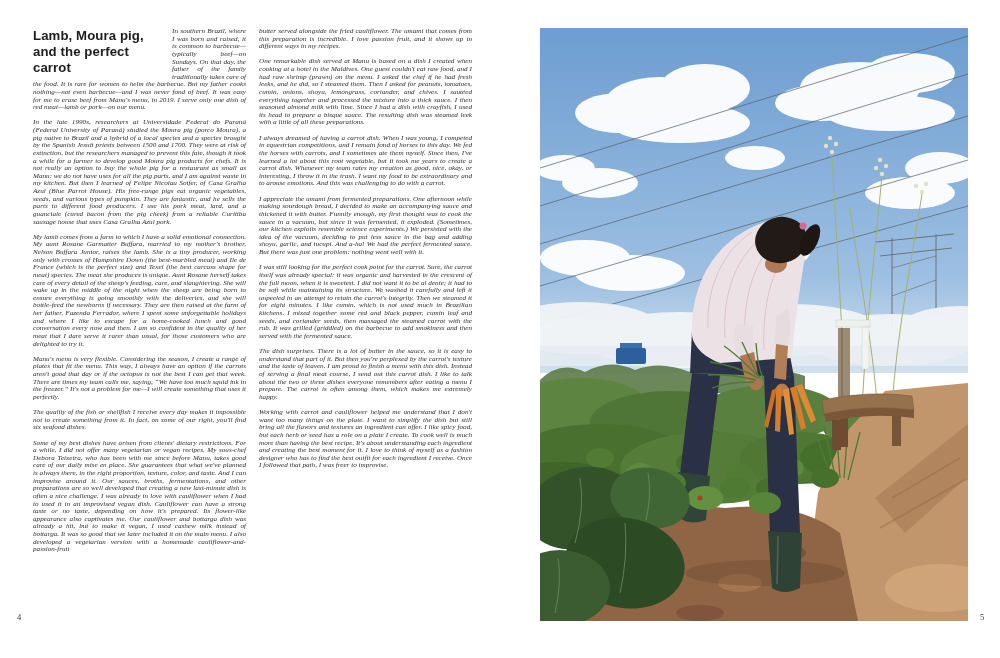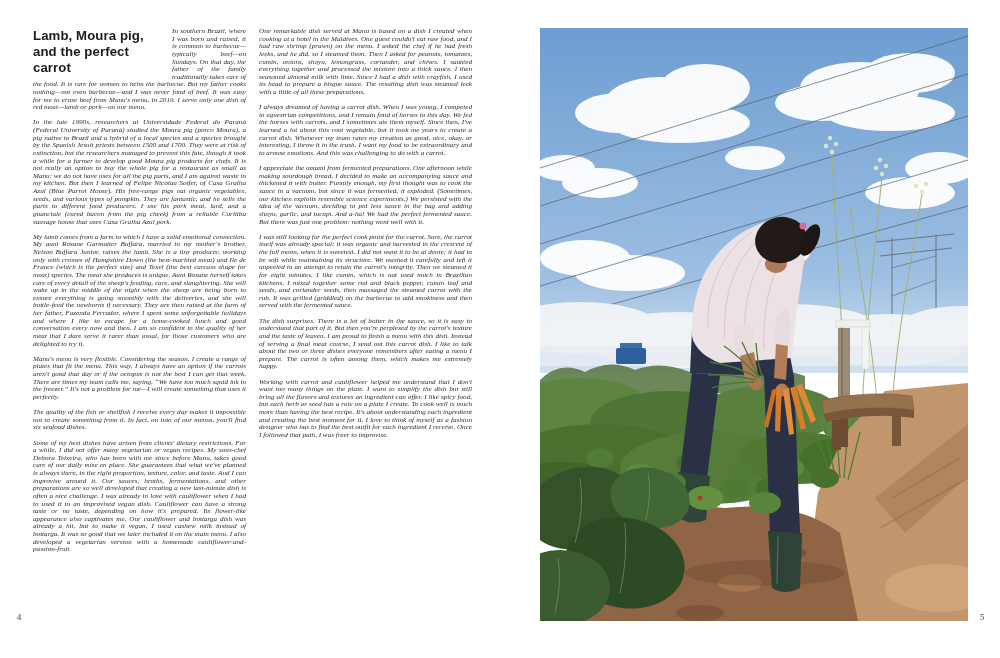--- a/index.html
+++ b/index.html
@@ -28,24 +28,25 @@
 
   <div class="text-area">
     <div class="col">
       <div>
         <h1 class="chapter-title">Lamb, Moura pig, and the perfect carrot</h1>
         <p>In southern Brazil, where I was born and raised, it is common to barbecue—typically beef—on Sundays. On that day, the father of the family traditionally takes care of the food. It is rare for women to helm the barbecue. But my father cooks nothing—not even barbecue—and I was never fond of beef. It was easy for me to erase beef from Manu's menu, in 2019. I serve only one dish of red meat—lamb or pork—on our menu.</p>
       </div>
       <p>In the late 1990s, researchers at Universidade Federal do Paraná (Federal University of Paraná) studied the Moura pig (porco Moura), a pig native to Brazil and a hybrid of a local species and a species brought by the Spanish Jesuit priests between 1500 and 1700. They were at risk of extinction, but the researchers managed to prevent this fate, though it took a while for a farmer to develop good Moura pig products for chefs. It is not really an option to buy the whole pig for a restaurant as small as Manu: we do not have uses for all the pig parts, and I am against waste in my kitchen. But then I learned of Felipe Nicolau Soifer, of Casa Gralha Azul (Blue Parrot House). His free-range pigs eat organic vegetables, seeds, and various types of pumpkin. They are fantastic, and he sells the parts to different food producers. I use his pork meat, lard, and a guanciale (cured bacon from the pig cheek) from a reliable Curitiba sausage house that uses Casa Gralha Azul pork.</p>
       <p>My lamb comes from a farm to which I have a solid emotional connection. My aunt Rosane Garmatter Buffara, married to my mother's brother, Nelson Buffara Junior, raises the lamb. She is a tiny producer, working only with crosses of Hampshire Down (the best-marbled meat) and Ile de France (which is the perfect size) and Texel (the best carcass shape for meat) species. The meat she produces is unique. Aunt Rosane herself takes care of every detail of the sheep's feeding, care, and slaughtering. She will wake up in the middle of the night when the sheep are being born to ensure everything is going smoothly with the deliveries, and she will bottle-feed the newborns if necessary. They are then raised at the farm of her father, Fazenda Ferrador, where I spent some unforgettable holidays and where I like to escape for a home-cooked lunch and good conversation every now and then. I am so confident in the quality of her meat that I dare serve it rarer than usual, for those customers who are delighted to try it.</p>
       <p>Manu's menu is very flexible. Considering the season, I create a range of plates that fit the menu. This way, I always have an option if the carrots aren't good that day or if the octopus is not the best I can get that week. There are times my team calls me, saying, “We have too much squid ink in the freezer.” It's not a problem for me—I will create something that uses it perfectly.</p>
-      <p>The quality of the fish or shellfish I receive every day makes it impossible not to create something from it. In fact, on into of our menus, you'll find six seafood dishes.</p>
+      <p>The quality of the fish or shellfish I receive every day makes it impossible not to create something from it. In fact, on some of our right, you'll find six seafood dishes.</p>
       <p>Some of my best dishes have arisen from clients' dietary restrictions. For a while, I did not offer many vegetarian or vegan recipes. My sous-chef Debora Teixeira, who has been with me since before Manu, takes good care of our daily mise en place. She guarantees that what we've planned is always there, in the right proportion, texture, color, and taste. And I can improvise around it. Our sauces, broths, fermentations, and other preparations are so well developed that creating a new last-minute dish is often a nice challenge. I was already in love with cauliflower when I had to used it in an improvised vegan dish. Cauliflower can have a strong taste or no taste, depending on how it's prepared. Its flower-like appearance also captivates me. Our cauliflower and bottarga dish was already a hit, but to make it vegan, I used cashew milk instead of bottarga. It was so good that we later included it on the main menu. I also developed a vegetarian version with a homemade cauliflower-and-passion-fruit</p>
     </div>
     <div class="col">
+      <p>butter served alongside the fried cauliflower. The umami that comes from this preparation is incredible. I love passion fruit, and it shows up in different ways in my recipes.</p>
       <p>One remarkable dish served at Manu is based on a dish I created when cooking at a hotel in the Maldives. One guest couldn't eat raw food, and I had raw shrimp (prawn) on the menu. I asked the chef if he had fresh leeks, and he did, so I steamed them. Then I asked for peanuts, tomatoes, cumin, onions, shoyu, lemongrass, coriander, and chives. I sautéed everything together and processed the mixture into a thick sauce. I then seasoned almond milk with lime. Since I had a dish with crayfish, I used its head to prepare a bisque sauce. The resulting dish was steamed leek with a little of all these preparations.</p>
       <p>I always dreamed of having a carrot dish. When I was young, I competed in equestrian competitions, and I remain fond of horses to this day. We fed the horses with carrots, and I sometimes ate them myself. Since then, I've learned a lot about this root vegetable, but it took me years to create a carrot dish. Whenever my team rates my creation as good, nice, okay, or interesting, I throw it in the trash. I want my food to be extraordinary and to arouse emotions. And this was challenging to do with a carrot.</p>
       <p>I appreciate the umami from fermented preparations. One afternoon while making sourdough bread, I decided to make an accompanying sauce and thickened it with butter. Funnily enough, my first thought was to cook the sauce in a vacuum, but since it was fermented, it exploded. (Sometimes, our kitchen exploits resemble science experiments.) We persisted with the idea of the vacuum, deciding to put less sauce in the bag and adding shoyu, garlic, and tucupi. And a-ha! We had the perfect fermented sauce. But there was just one problem: nothing went well with it.</p>
       <p>I was still looking for the perfect cook point for the carrot. Sure, the carrot itself was already special: it was organic and harvested in the crescent of the full moon, when it is sweetest. I did not want it to be al dente; it had to be soft while maintaining its structure. We washed it carefully and left it unpeeled in an attempt to retain the carrot's integrity. Then we steamed it for eight minutes. I like cumin, which is not used much in Brazilian kitchens. I mixed together some red and black pepper, cumin leaf and seeds, and coriander seeds, then massaged the steamed carrot with the rub. It was grilled (griddled) on the barbecue to add smokiness and then served with the fermented sauce.</p>
       <p>The dish surprises. There is a lot of butter in the sauce, so it is easy to understand that part of it. But then you're perplexed by the carrot's texture and the taste of leaven. I am proud to finish a menu with this dish. Instead of serving a final meat course, I send out this carrot dish. I like to talk about the two or three dishes everyone remembers after eating a menu I prepare. The carrot is often among them, which makes me extremely happy.</p>
       <p>Working with carrot and cauliflower helped me understand that I don't want too many things on the plate. I want to simplify the dish but still bring all the flavors and textures an ingredient can offer. I like spicy food, but each herb or seed has a role on a plate I create. To cook well is much more than having the best recipe. It's about understanding each ingredient and creating the best moment for it. I love to think of myself as a fashion designer who has to find the best outfit for each ingredient I receive. Once I followed that path, I was freer to improvise.</p>
     </div>
   </div>
   <div class="pn pn-left">4</div>
 

